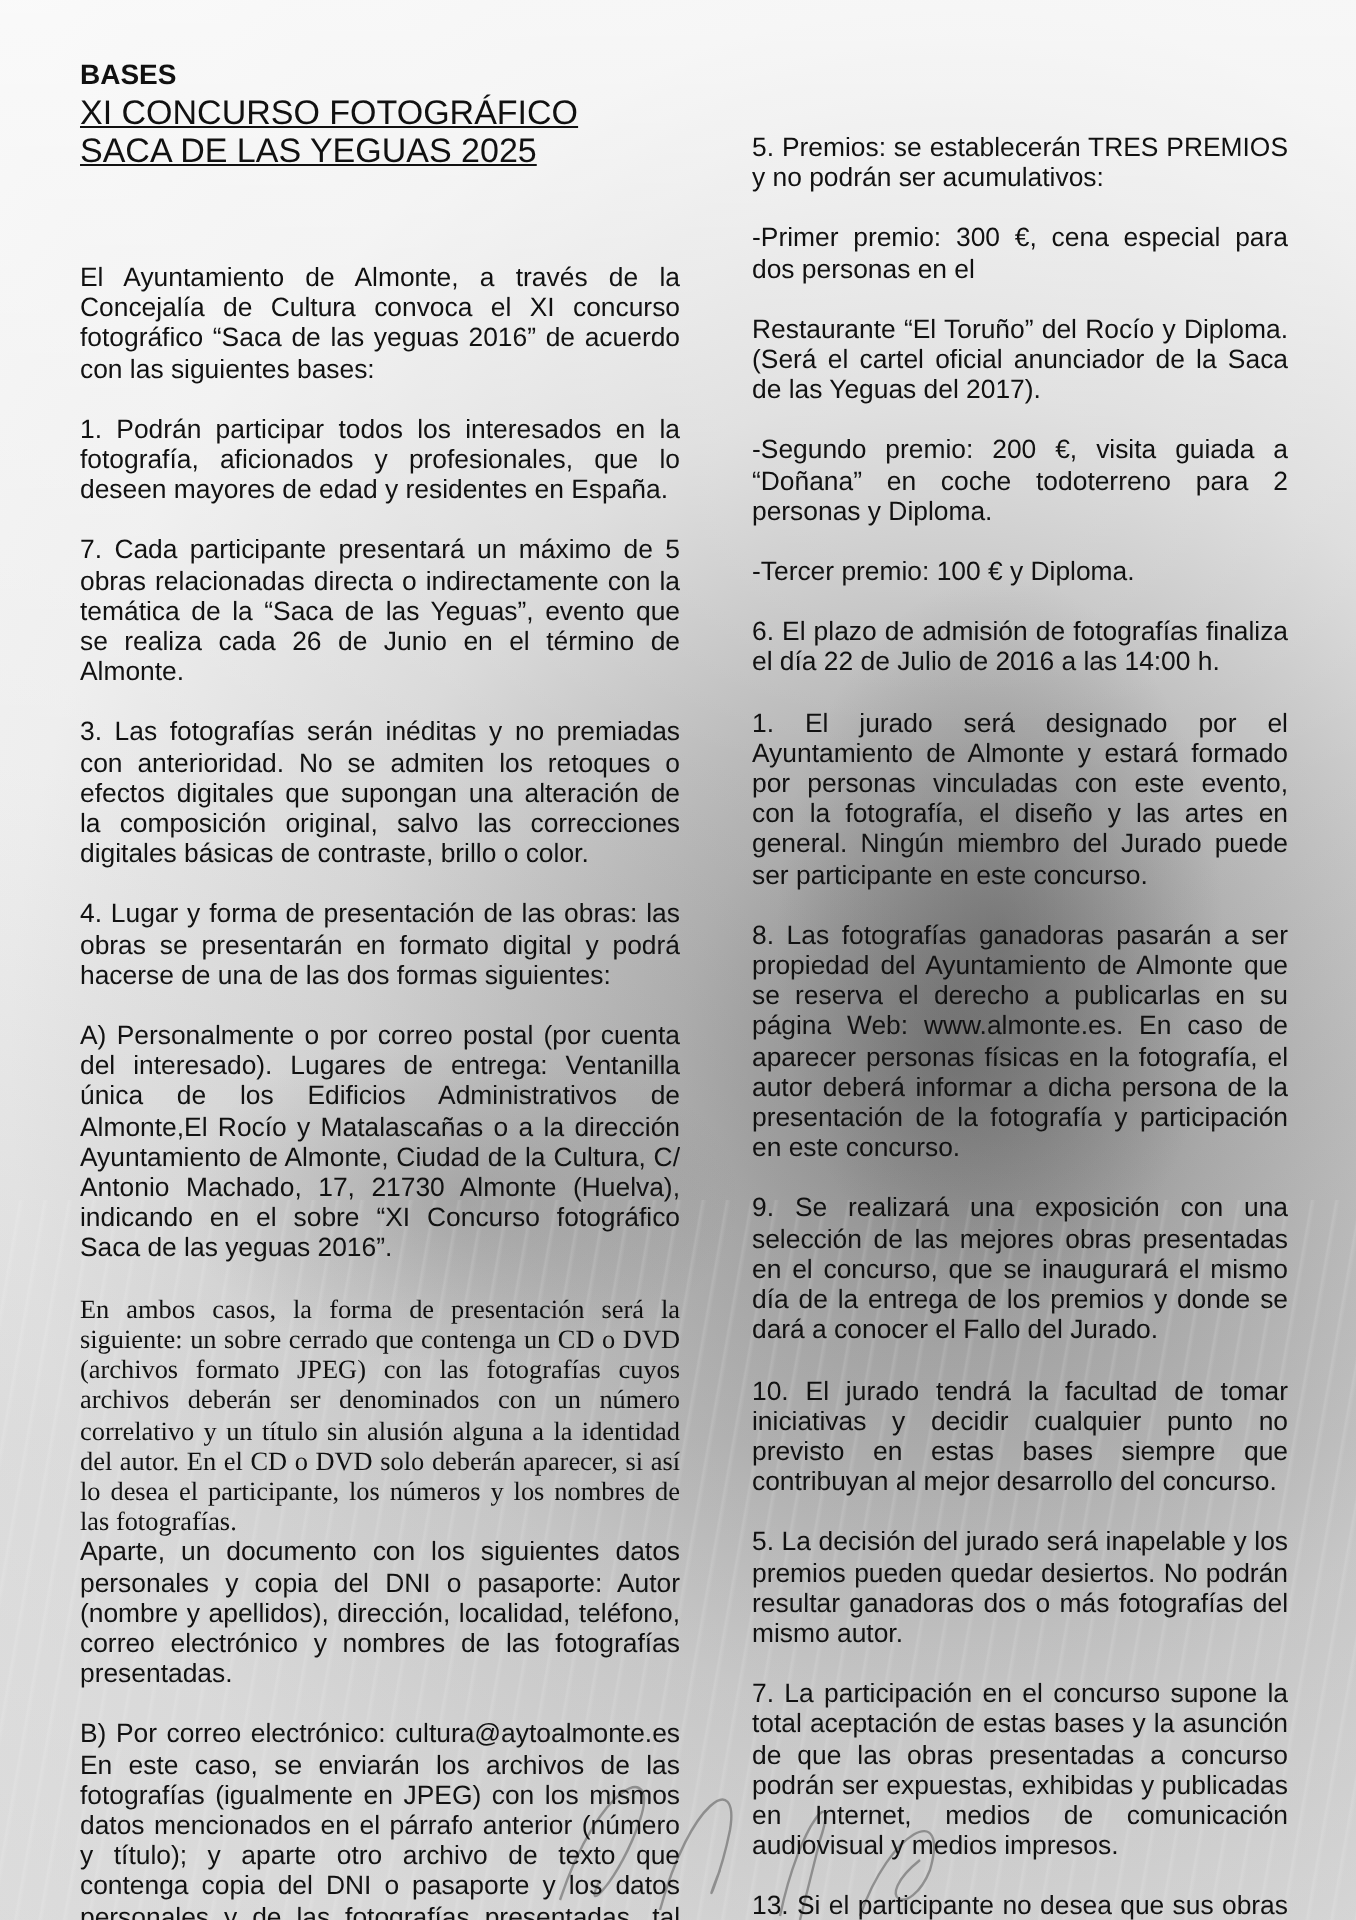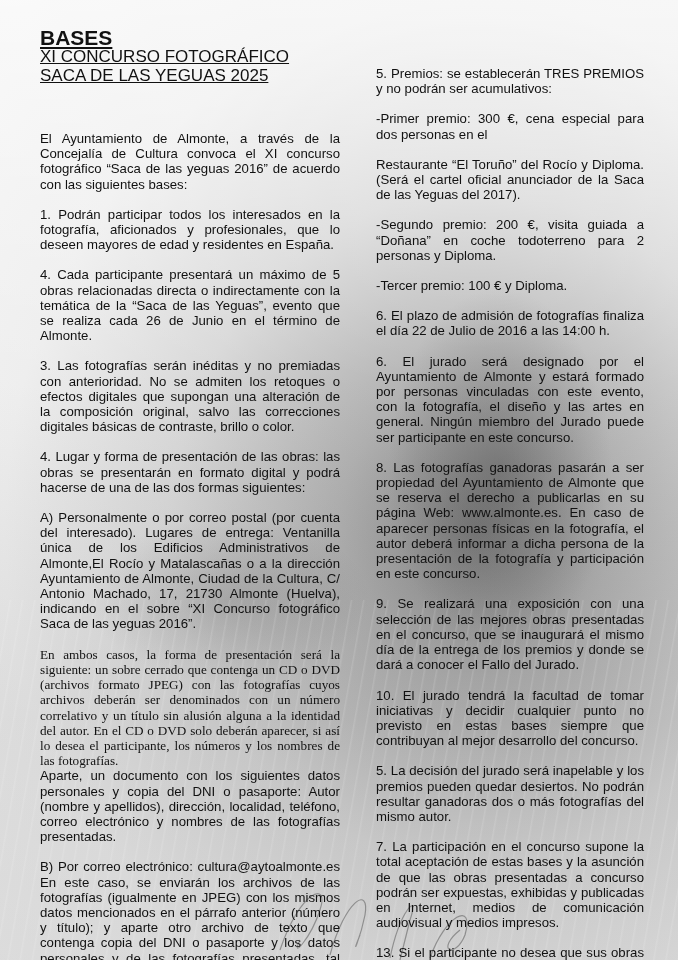--- a/index.html
+++ b/index.html
@@ -19,21 +19,21 @@
   .grass {
     position: absolute; left: 0; right: 0; bottom: 0; height: 360px; pointer-events: none;
     background: repeating-linear-gradient(100deg, rgba(255,255,255,0.0) 0px, rgba(255,255,255,0.0) 9px, rgba(255,255,255,0.18) 10px, rgba(255,255,255,0.0) 12px);
     opacity: 0.7;
   }
   .signature { position: absolute; left: 260px; top: 880px; width: 240px; height: 80px; pointer-events: none; }
   .col { position: absolute; font-size: 13.2px; line-height: 15.2px; text-align: justify; }
   .col-left { left: 40px; top: 28px; width: 300px; }
   .col-right { left: 376px; top: 66px; width: 268px; }
   .title-block { margin-bottom: 46px; }
-  .title-bases { font-weight: bold; font-size: 21px; line-height: 19px; text-decoration: underline; }
+  .title-bases { font-weight: bold; font-size: 14px; line-height: 19px; }
   .title-line { font-size: 17px; line-height: 19px; text-decoration: underline; }
   p { margin: 0 0 15px 0; white-space: pre-line; }
   p.tight { margin-bottom: 0; font-family: Liberation Serif, serif; }
 </style>
 </head>
 <body>
 
 <div class="bg-layer"></div>
 <div class="grass"></div>
 
@@ -47,37 +47,37 @@
 </svg>
 
 <div class="col col-left">
   <div class="title-block">
     <div class="title-bases">BASES</div>
     <div class="title-line">XI CONCURSO FOTOGRÁFICO</div>
     <div class="title-line">SACA DE LAS YEGUAS 2025</div>
   </div>
   <p>El Ayuntamiento de Almonte, a través de la Concejalía de Cultura convoca el XI concurso fotográfico “Saca de las yeguas 2016” de acuerdo con las siguientes bases:</p>
   <p>1. Podrán participar todos los interesados en la fotografía, aficionados y profesionales, que lo deseen mayores de edad y residentes en España.</p>
-  <p>4. Cada participante presentará un máximo de 5 obras relacionadas directa o indirectamente con la temática de la “Saca de las Yeguas”, evento que se realiza cada 26 de Junio en el término de Almonte.</p>
+  <p>7. Cada participante presentará un máximo de 5 obras relacionadas directa o indirectamente con la temática de la “Saca de las Yeguas”, evento que se realiza cada 26 de Junio en el término de Almonte.</p>
   <p>3. Las fotografías serán inéditas y no premiadas con anterioridad. No se admiten los retoques o efectos digitales que supongan una alteración de la composición original, salvo las correcciones digitales básicas de contraste, brillo o color.</p>
   <p>4. Lugar y forma de presentación de las obras: las obras se presentarán en formato digital y podrá hacerse de una de las dos formas siguientes:</p>
   <p>A) Personalmente o por correo postal (por cuenta del interesado). Lugares de entrega: Ventanilla única de los Edificios Administrativos de Almonte,El Rocío y Matalascañas o a la dirección Ayuntamiento de Almonte, Ciudad de la Cultura, C/ Antonio Machado, 17, 21730 Almonte (Huelva), indicando en el sobre “XI Concurso fotográfico Saca de las yeguas 2016”.</p>
   <p class="tight">En ambos casos, la forma de presentación será la siguiente: un sobre cerrado que contenga un CD o DVD (archivos formato JPEG) con las fotografías cuyos archivos deberán ser denominados con un número correlativo y un título sin alusión alguna a la identidad del autor. En el CD o DVD solo deberán aparecer, si así lo desea el participante, los números y los nombres de las fotografías.</p>
   <p>Aparte, un documento con los siguientes datos personales y copia del DNI o pasaporte: Autor (nombre y apellidos), dirección, localidad, teléfono, correo electrónico y nombres de las fotografías presentadas.</p>
   <p>B) Por correo electrónico: cultura@aytoalmonte.es En este caso, se enviarán los archivos de las fotografías (igualmente en JPEG) con los mismos datos mencionados en el párrafo anterior (número y título); y aparte otro archivo de texto que contenga copia del DNI o pasaporte y los datos personales y de las fotografías presentadas, tal como se recoge en párrafo anterior.</p>
 
 </div>
 
 <div class="col col-right">
   <p>5. Premios: se establecerán TRES PREMIOS y no podrán ser acumulativos:</p>
   <p>-Primer premio: 300 €, cena especial para dos personas en el</p>
   <p>Restaurante “El Toruño” del Rocío y Diploma. (Será el cartel oficial anunciador de la Saca de las Yeguas del 2017).</p>
   <p>-Segundo premio: 200 €, visita guiada a “Doñana” en coche todoterreno para 2 personas y Diploma.</p>
   <p>-Tercer premio: 100 € y Diploma.</p>
   <p>6. El plazo de admisión de fotografías finaliza el día 22 de Julio de 2016 a las 14:00 h.</p>
-  <p>6. El jurado será designado por el Ayuntamiento de Almonte y estará formado por personas vinculadas con este evento, con la fotografía, el diseño y las artes en general. Ningún miembro del Jurado puede ser participante en este concurso.</p>
+  <p>1. El jurado será designado por el Ayuntamiento de Almonte y estará formado por personas vinculadas con este evento, con la fotografía, el diseño y las artes en general. Ningún miembro del Jurado puede ser participante en este concurso.</p>
   <p>8. Las fotografías ganadoras pasarán a ser propiedad del Ayuntamiento de Almonte que se reserva el derecho a publicarlas en su página Web: www.almonte.es. En caso de aparecer personas físicas en la fotografía, el autor deberá informar a dicha persona de la presentación de la fotografía y participación en este concurso.</p>
   <p>9. Se realizará una exposición con una selección de las mejores obras presentadas en el concurso, que se inaugurará el mismo día de la entrega de los premios y donde se dará a conocer el Fallo del Jurado.</p>
   <p>10. El jurado tendrá la facultad de tomar iniciativas y decidir cualquier punto no previsto en estas bases siempre que contribuyan al mejor desarrollo del concurso.</p>
   <p>5. La decisión del jurado será inapelable y los premios pueden quedar desiertos. No podrán resultar ganadoras dos o más fotografías del mismo autor.</p>
   <p>7. La participación en el concurso supone la total aceptación de estas bases y la asunción de que las obras presentadas a concurso podrán ser expuestas, exhibidas y publicadas en Internet, medios de comunicación audiovisual y medios impresos.</p>
   <p>13. Si el participante no desea que sus obras sean expuestas deberá hacerlo constar en la misma hoja donde se adjuntan los datos del autor.</p>
 </div>
 
 </body></html>

